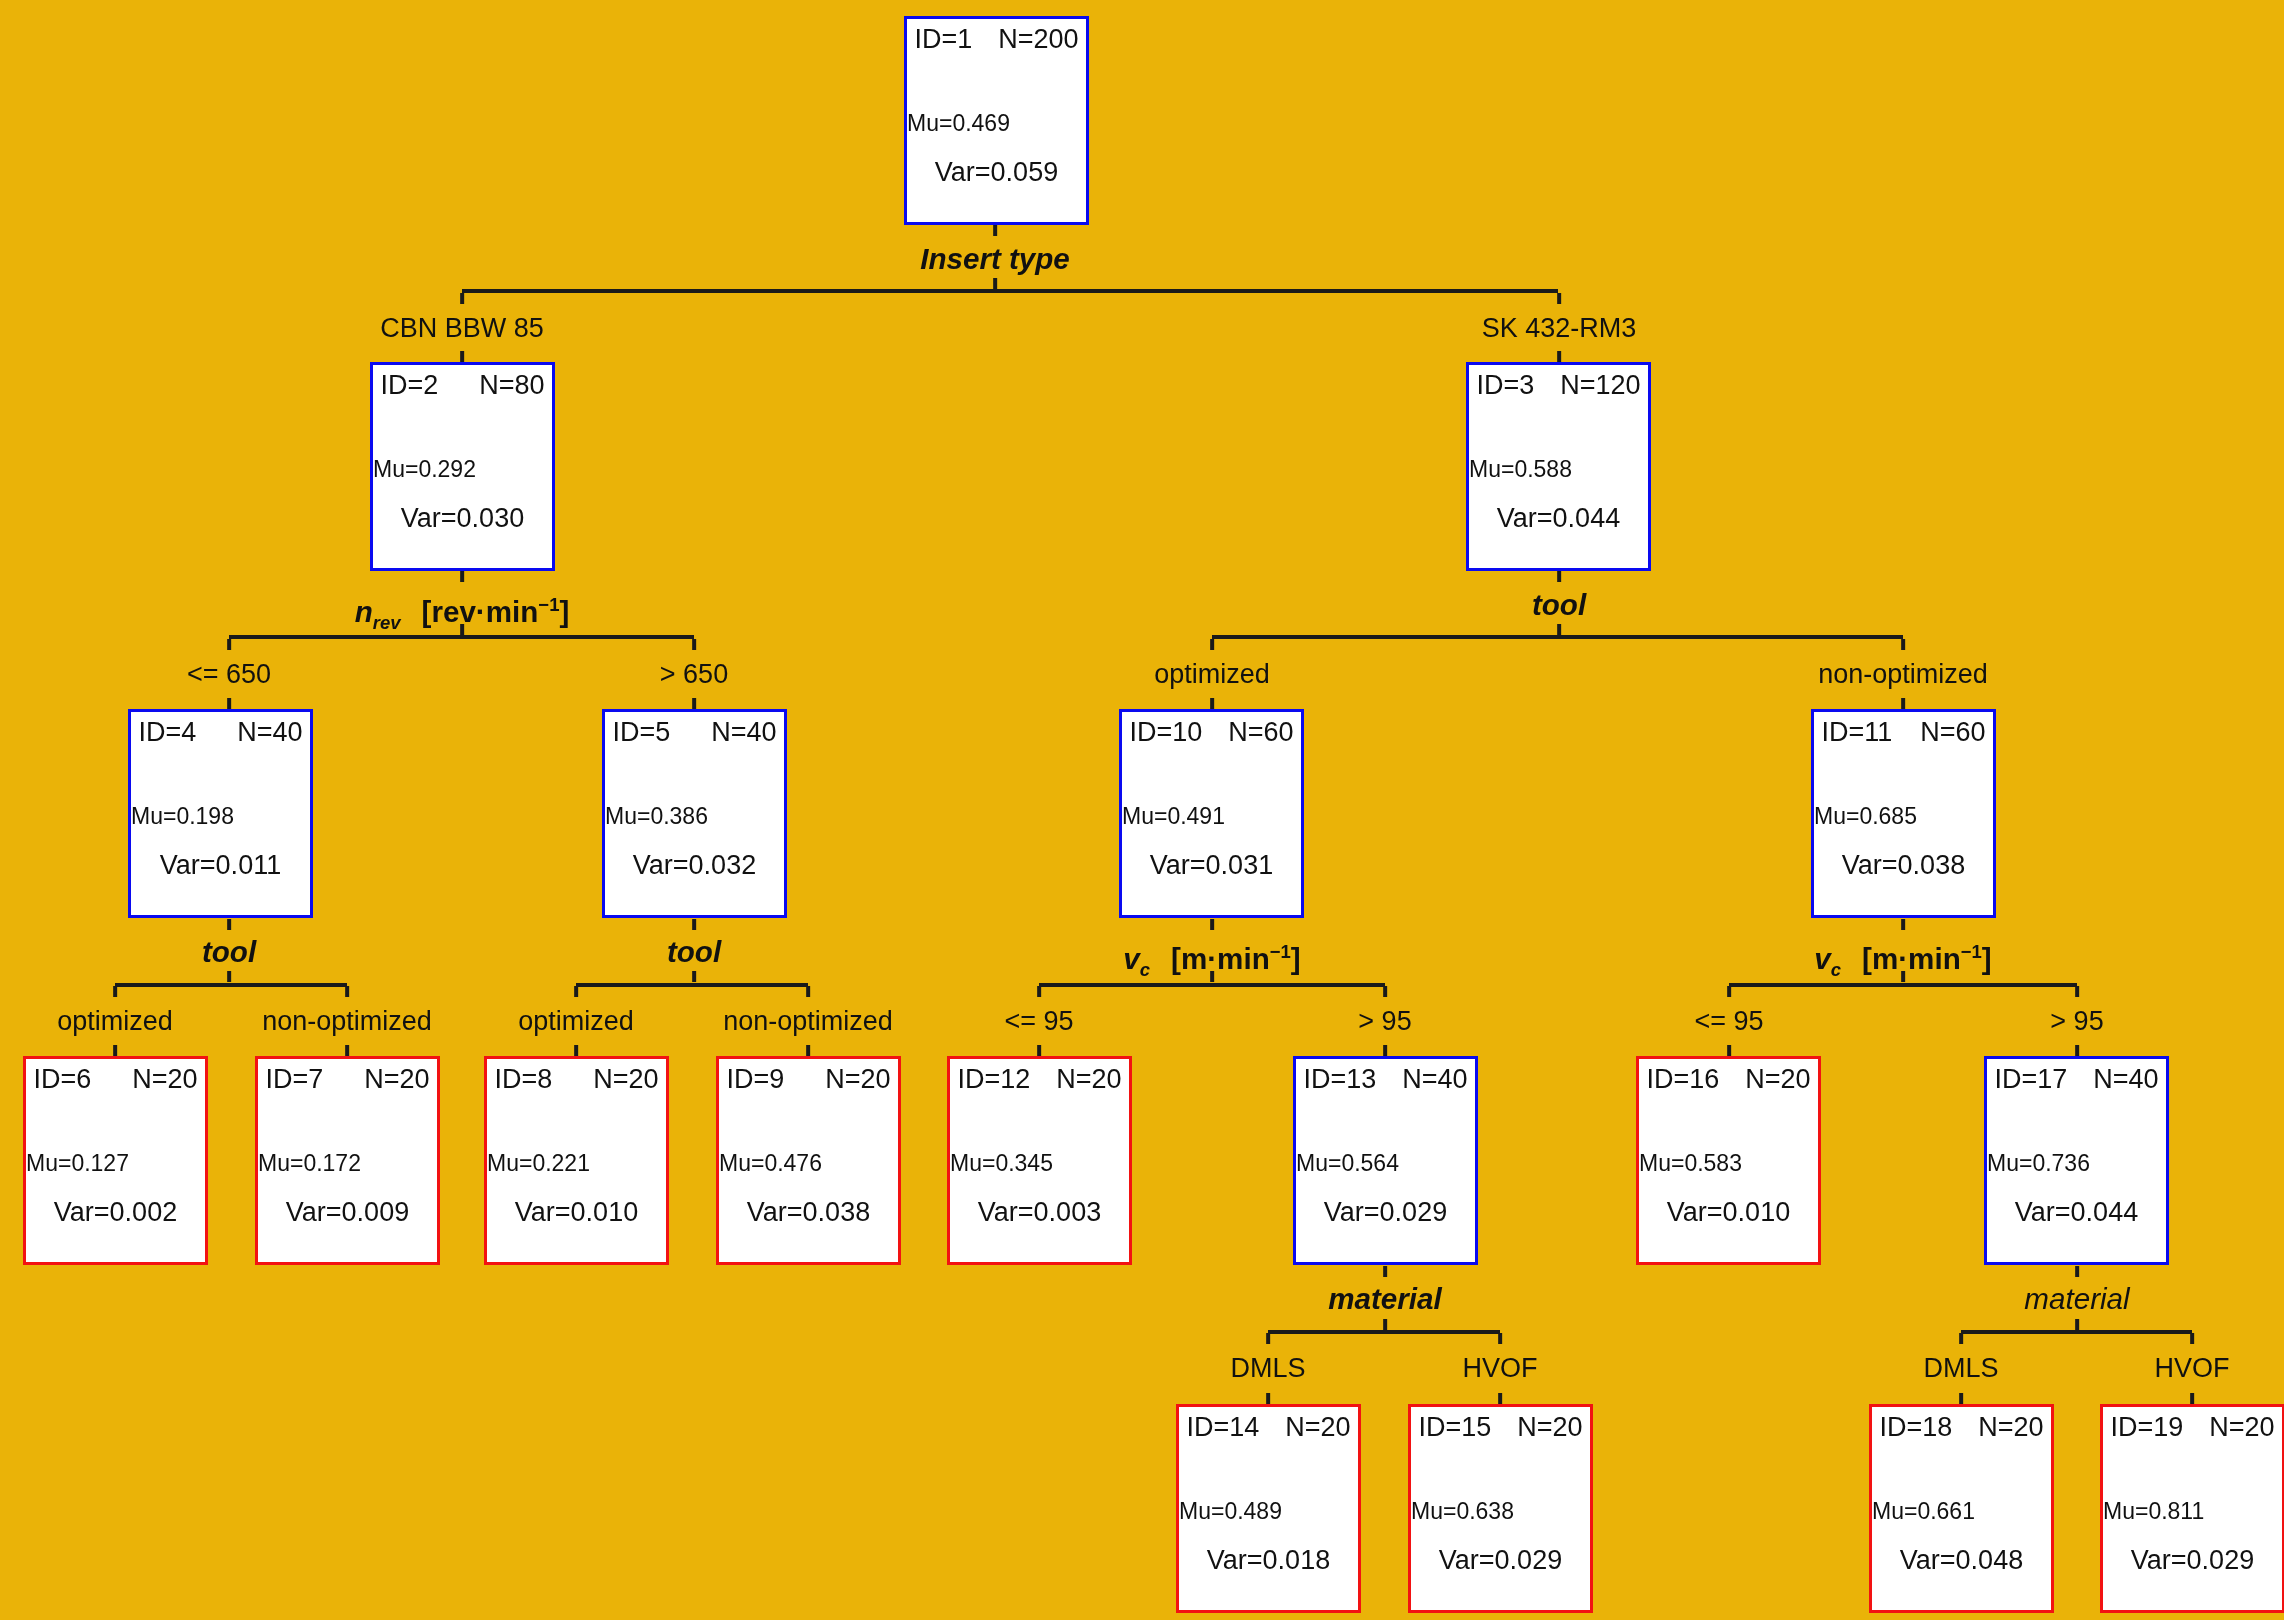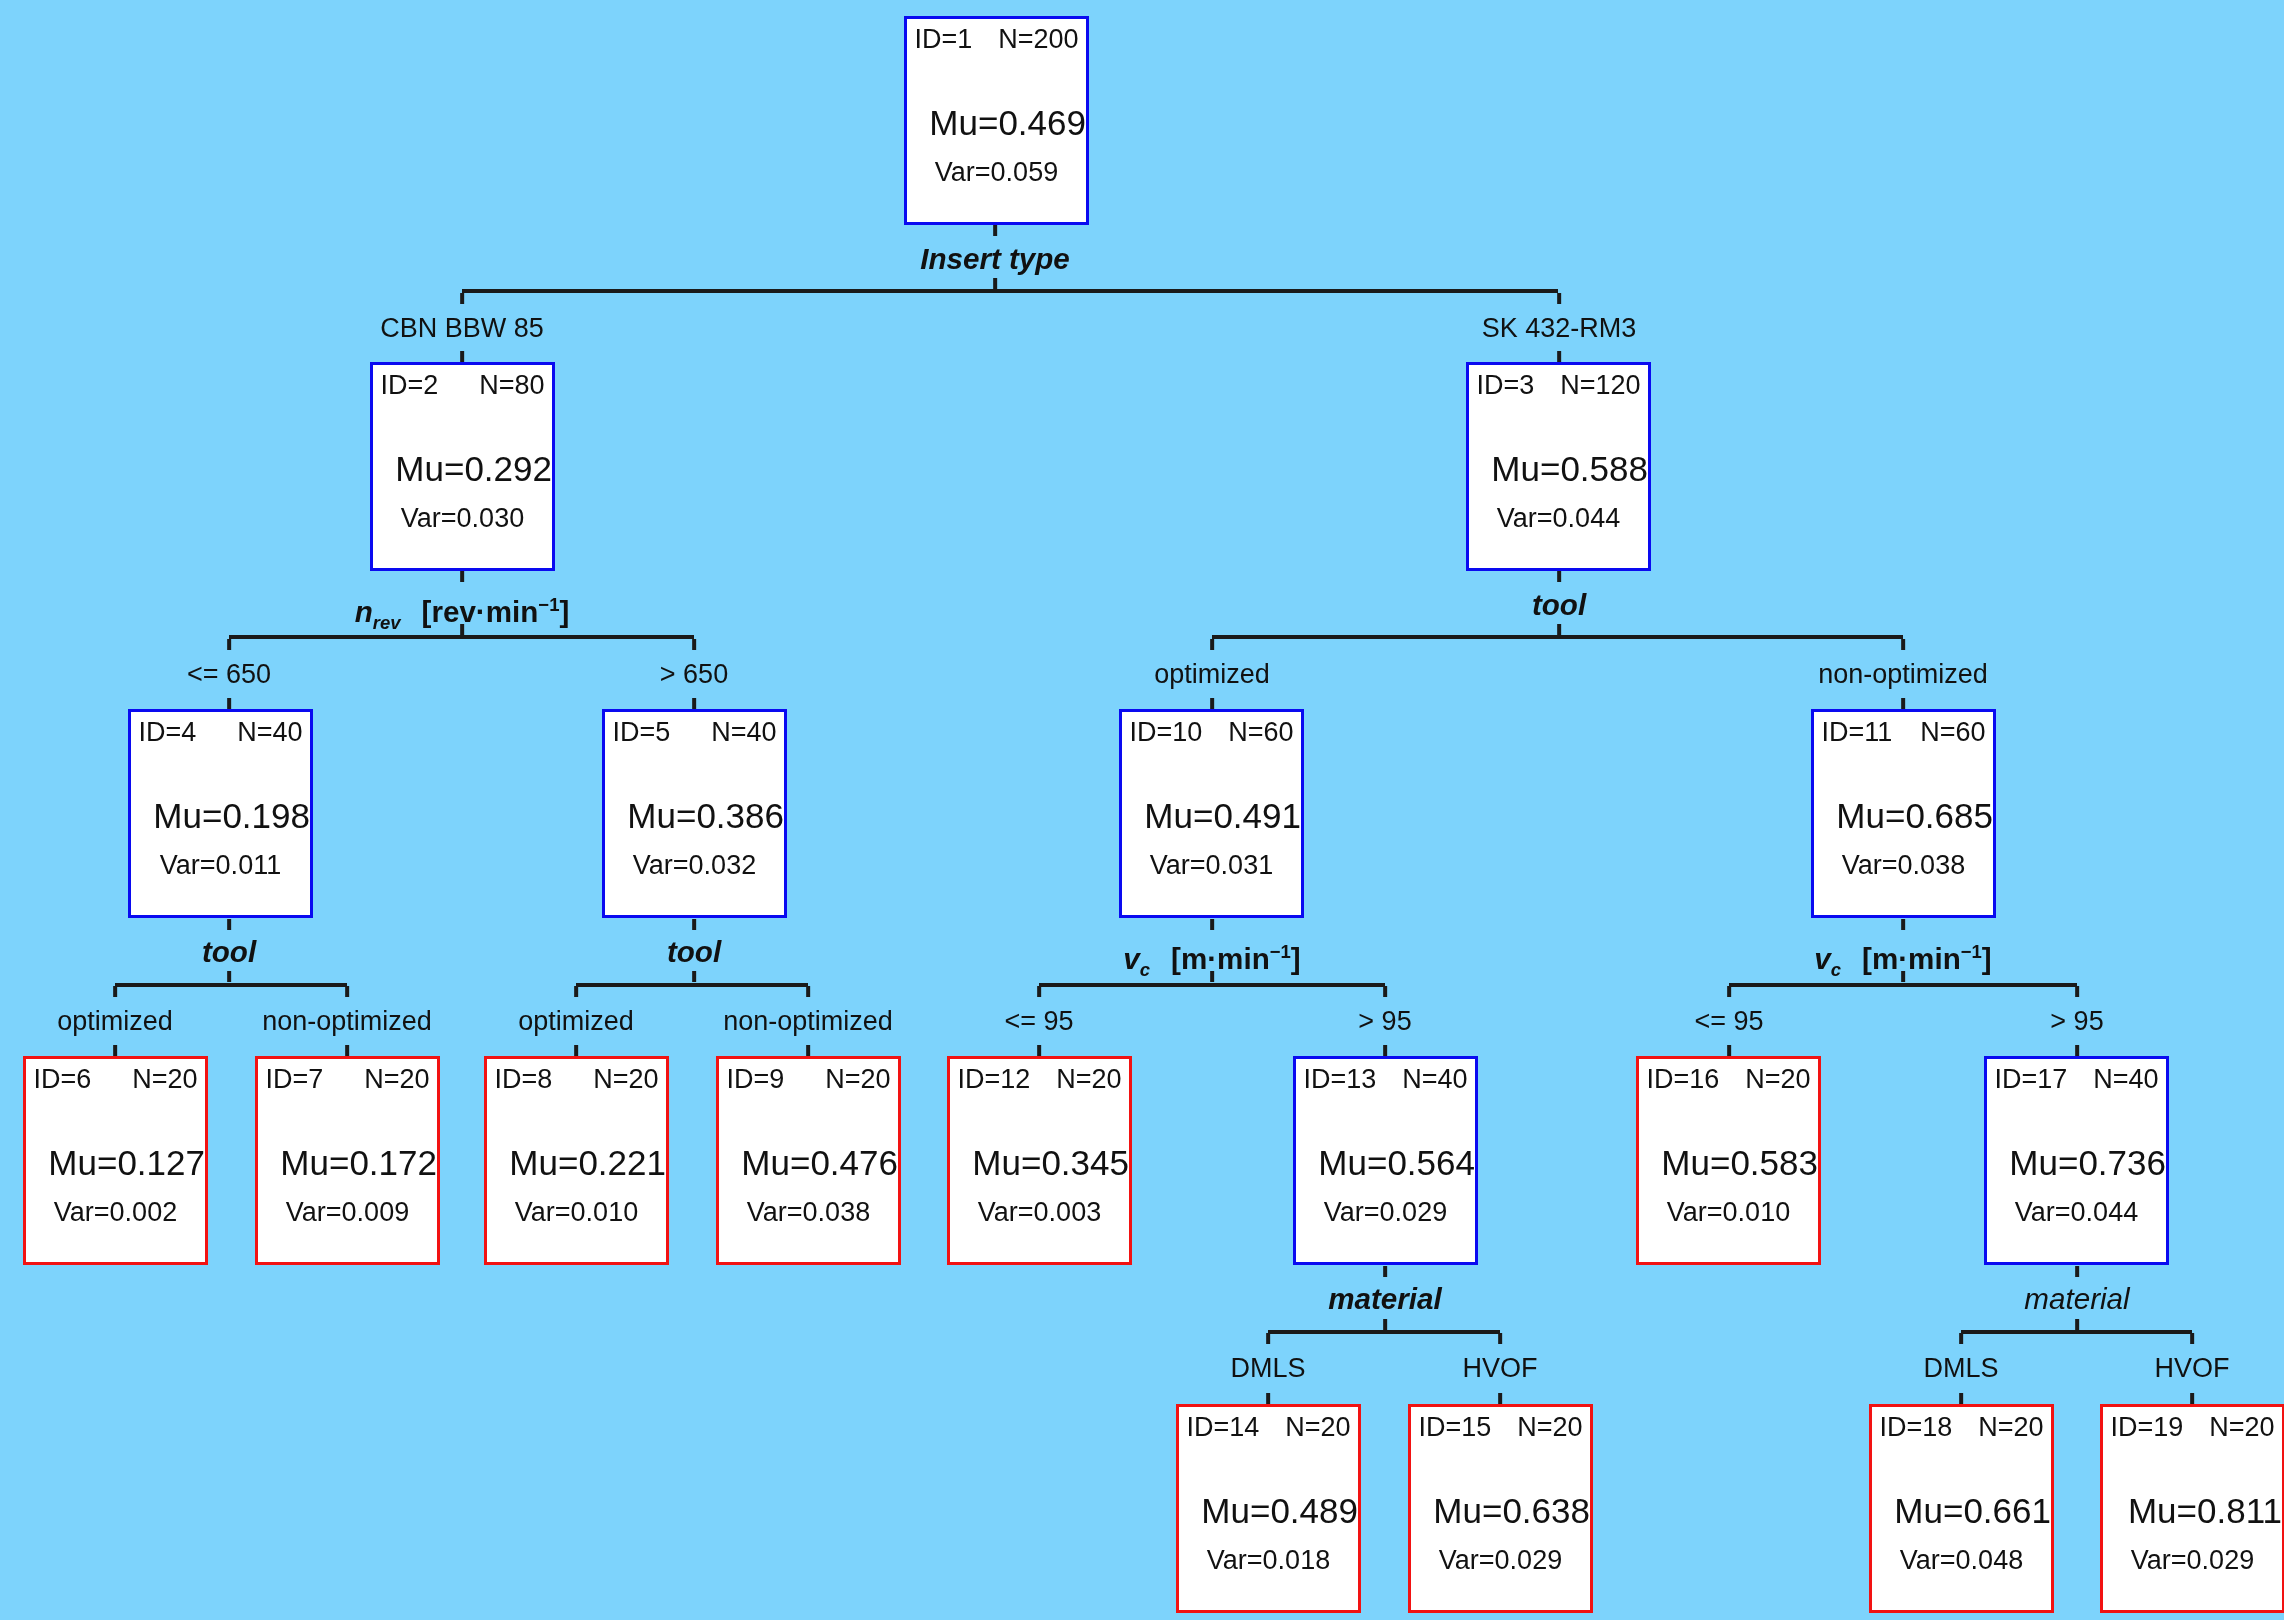--- a/index.html
+++ b/index.html
@@ -6,21 +6,21 @@
     margin: 0;
     padding: 0;
     background: #ffffff;
     font-family: "Liberation Sans", sans-serif;
     color: #111111;
   }
   .canvas {
     position: relative;
     width: 2284px;
     height: 1621px;
-    background: #7dd3fc;
+    background: #eab308;
     overflow: hidden;
   }
   
   .node {
     position: absolute;
     width: 185px;
     height: 209px;
     box-sizing: border-box;
     background: #ffffff;
     border: 3.7px solid #000;
@@ -30,22 +30,22 @@
   .nhead {
     display: flex;
     justify-content: space-between;
     padding: 4.9px 7.4px 0 7.4px;
     font-size: 27px;
     line-height: 31px;
     white-space: nowrap;
   }
   .nmu {
     margin-top: 52px;
-    text-align: right;
-    font-size: 35px;
+    text-align: left;
+    font-size: 23px;
     line-height: 32px;
     white-space: nowrap;
   }
   .nvar {
     margin-top: 17px;
     text-align: center;
     font-size: 27px;
     line-height: 32px;
     white-space: nowrap;
   }

